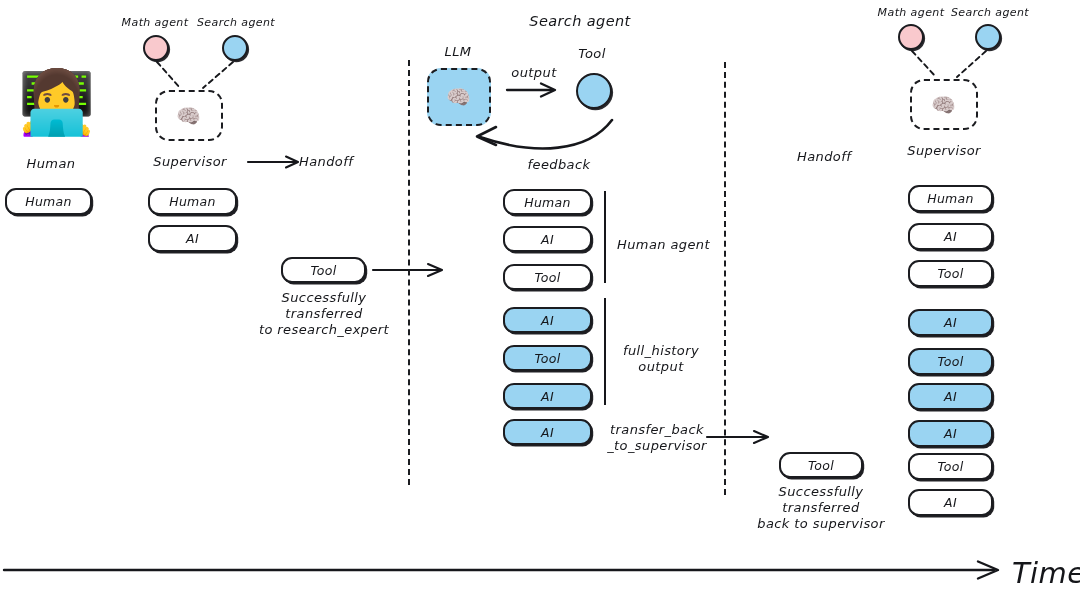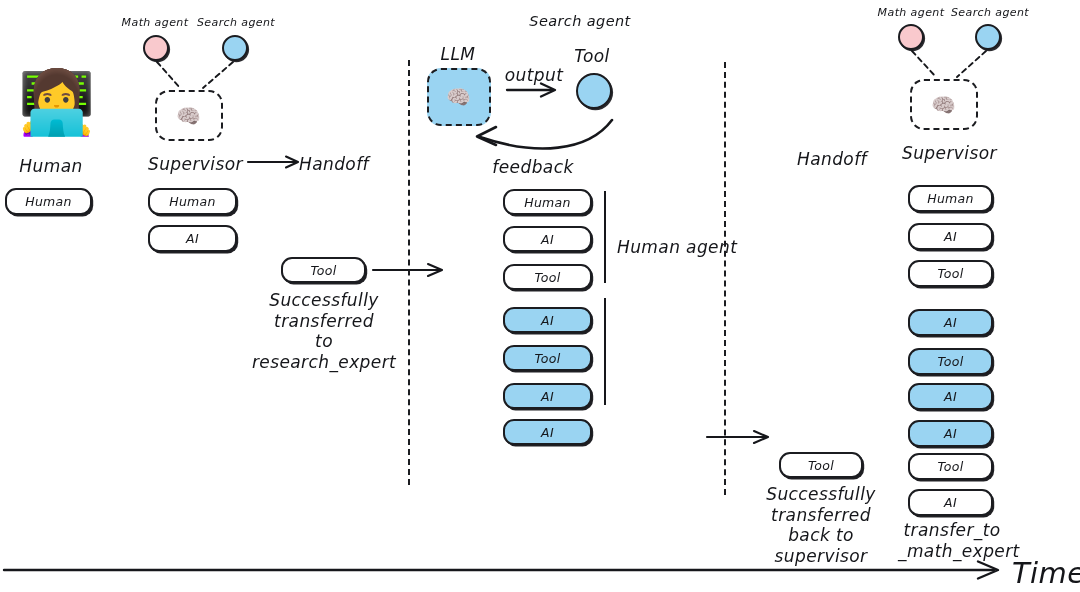--- a/index.html
+++ b/index.html
@@ -18,21 +18,21 @@
   .hand{
     font-family:"DejaVu Sans","Liberation Sans",sans-serif;
     font-style:italic;
     letter-spacing:.4px;
     color:#15161a;
     white-space:nowrap;
     line-height:1.22;
     -webkit-font-smoothing:antialiased;
   }
   .lbl-sm{font-size:11px;}
-  .lbl-md{font-size:17px;}
+  .lbl-md{font-size:13px;}
   .lbl-lg{font-size:14.5px;}
   .lbl-xl{font-size:29px;}
   .center{text-align:center;}
 
   
   .pill{
     position:absolute;
     box-sizing:border-box;
     display:flex;align-items:center;justify-content:center;
     border:2.1px solid #1b1c20;
@@ -148,35 +148,39 @@
   <div class="abs hand lbl-md center" style="left:503px;top:65px;width:62px;">output</div>
   <svg class="ink" style="left:505px;top:80px;width:64px;height:24px;">
     <path d="M2,10 L48,10" stroke-width="2.3"></path>
     <path d="M36,3.5 L50,10 L36,16.5" stroke-width="2.3"></path>
   </svg>
 
   <svg class="ink" style="left:460px;top:118px;width:160px;height:46px;">
     <path d="M152,2 C128,34 76,38 20,19" stroke-width="2.6"></path>
     <path d="M36,9 L17,18.5 L36,27" stroke-width="2.6"></path>
   </svg>
-  <div class="abs hand lbl-md center" style="left:490px;top:157px;width:86px;">feedback</div>
+  <div class="abs hand lbl-md center" style="left:516px;top:157px;width:86px;">feedback</div>
 
   <div class="pill" style="left:503px;top:189px;width:89px;height:26px;">Human</div>
   <div class="pill" style="left:503px;top:226px;width:89px;height:26px;">AI</div>
   <div class="pill" style="left:503px;top:264px;width:89px;height:26px;">Tool</div>
   <div class="pill blue" style="left:503px;top:307px;width:89px;height:26px;">AI</div>
   <div class="pill blue" style="left:503px;top:345px;width:89px;height:26px;">Tool</div>
   <div class="pill blue" style="left:503px;top:383px;width:89px;height:26px;">AI</div>
   <div class="pill blue" style="left:503px;top:419px;width:89px;height:26px;">AI</div>
 
   <div class="vbar" style="left:604px;top:191px;height:92px;"></div>
   <div class="abs hand lbl-md" style="left:617px;top:237px;">Human agent</div>
 
   <div class="vbar" style="left:604px;top:298px;height:107px;"></div>
-
+  <div class="abs hand lbl-md center" style="left:613px;top:343px;width:96px;white-space:pre-line;">full_history
+output</div>
+
+  <div class="abs hand lbl-md center" style="left:602px;top:422px;width:110px;white-space:pre-line;">transfer_back
+_to_supervisor</div>
 
   <svg class="ink" style="left:706px;top:425px;width:80px;height:26px;">
     <path d="M1,12 L60,12" stroke-width="2.1"></path>
     <path d="M48,6 L62,12 L48,18" stroke-width="2.1"></path>
   </svg>
 
   <div class="vdash" style="left:724px;top:62px;height:433px;"></div>
 
   <div class="abs hand lbl-md" style="left:797px;top:149px;">Handoff</div>
 
@@ -202,22 +206,20 @@
 
   <div class="pill" style="left:908px;top:185px;width:85px;height:27px;">Human</div>
   <div class="pill" style="left:908px;top:223px;width:85px;height:27px;">AI</div>
   <div class="pill" style="left:908px;top:260px;width:85px;height:27px;">Tool</div>
   <div class="pill blue" style="left:908px;top:309px;width:85px;height:27px;">AI</div>
   <div class="pill blue" style="left:908px;top:348px;width:85px;height:27px;">Tool</div>
   <div class="pill blue" style="left:908px;top:383px;width:85px;height:27px;">AI</div>
   <div class="pill blue" style="left:908px;top:420px;width:85px;height:27px;">AI</div>
   <div class="pill" style="left:908px;top:453px;width:85px;height:27px;">Tool</div>
   <div class="pill" style="left:908px;top:489px;width:85px;height:27px;">AI</div>
-  <div class="abs hand lbl-md center" style="left:898px;top:520px;width:108px;white-space:pre-line;">transfer_to
-_math_expert</div>
 
   <svg class="ink" style="left:0;top:556px;width:1080px;height:34px;">
     <path d="M4,14 L994,14" stroke-width="2.4"></path>
     <path d="M978,5.5 L998,14 L978,22.5" stroke-width="2.4"></path>
   </svg>
   <div class="abs hand lbl-xl" style="left:1012px;top:556px;">Time</div>
 
 </div>
 
 </body></html>

